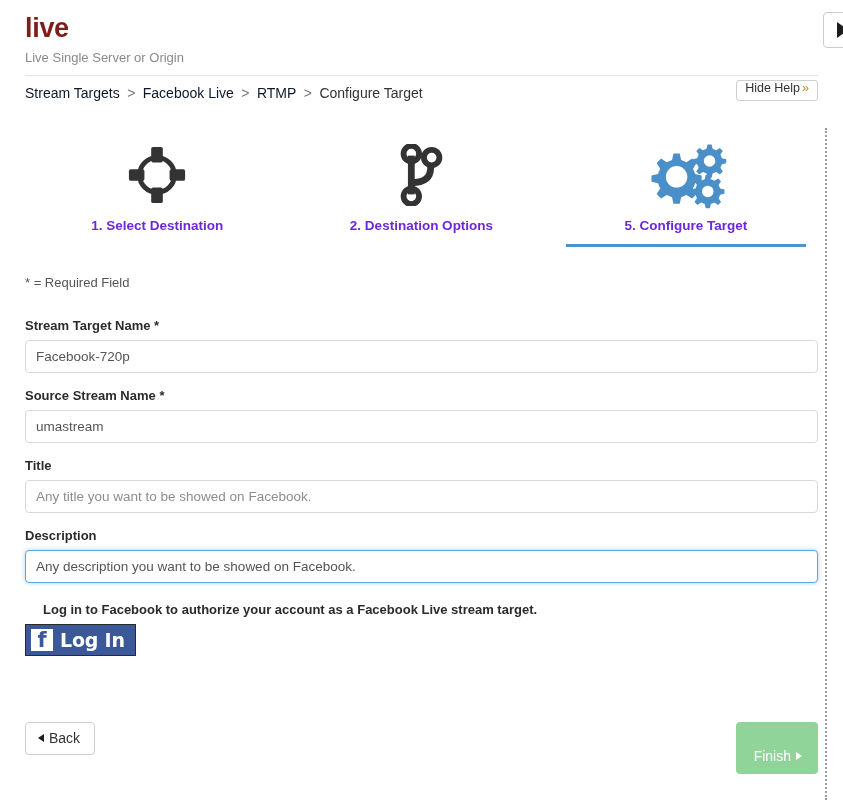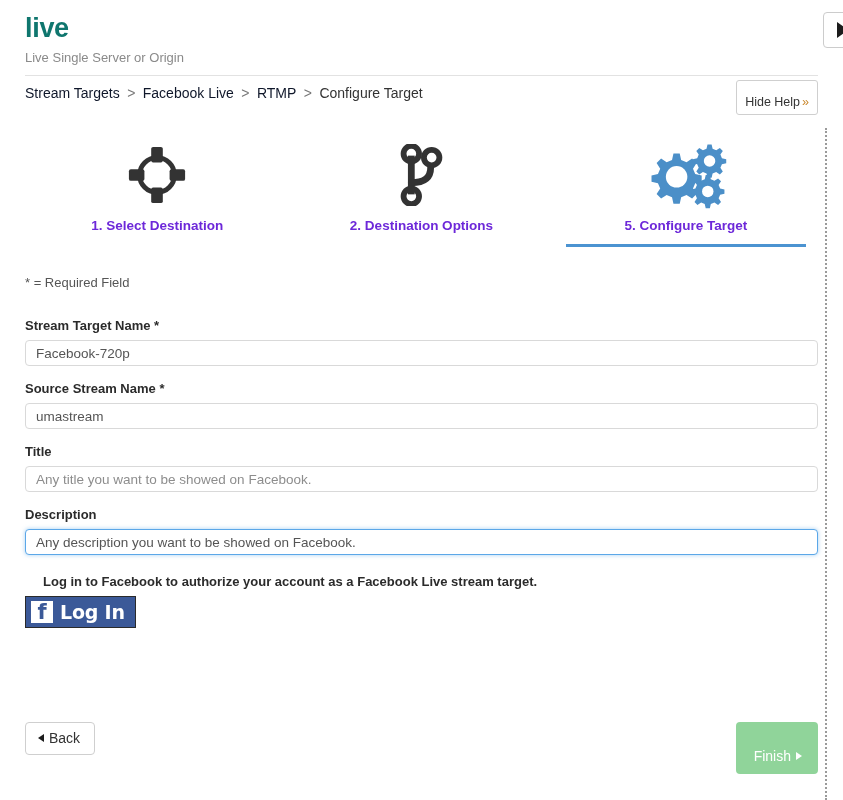--- a/index.html
+++ b/index.html
@@ -9,21 +9,21 @@
     background: #ffffff;
     font-family: "Liberation Sans", sans-serif;
     color: #333333;
     overflow: hidden;
   }
   .page { position: relative; width: 843px; height: 800px; background:#fff; }
 
   
   .header { position: relative; padding: 14px 0 0 25px; }
   .app-title {
-    font-size: 27px; font-weight: bold; color: #0f766e;
+    font-size: 27px; font-weight: bold; color: #7f1d1d;
     line-height: 1.05; letter-spacing: -0.3px; margin: 0;
   }
   .app-subtitle {
     font-size: 13px; color: #8a8a8a; margin-top: 8px;
   }
   .header-rule {
     position: absolute; left: 25px; right: 25px; top: 75px;
     border-top: 1px solid #e2e2e2;
   }
   .top-right-btn {
@@ -42,21 +42,21 @@
   
   .crumbbar { position: relative; margin-top: 19px; padding-left: 25px; height: 30px; }
   .crumb { font-size: 14px; color: #5b9bd5; }
   .crumb.link { color: #0f172a; cursor: pointer; }
   .crumb.sep { color: #777; margin: 0 3px; }
   .crumb.current { color: #333; }
   .hide-help {
     position: absolute; right: 25px; top: -4px;
     border: 1px solid #cfcfcf; border-radius: 3px; background: #fff;
     font-size: 12.5px; color: #333;
-    padding: 14px 8px 5px 8px;
+    padding: 0 8px 5px 8px;
     white-space: nowrap;
   }
   .hide-help .chev { color: #c8862a; margin-left: 2px; }
 
   
   .steps {
     display: flex; margin-top: 18px; padding: 0 25px;
   }
   .step { flex: 1; text-align: center; position: relative; padding-bottom: 14px; }
   .step-icon { height: 86px; display: flex; align-items: center; justify-content: center; }
@@ -69,21 +69,21 @@
   
   .form { padding: 0 25px; margin-top: 28px; }
   .required-note { font-size: 13px; color: #555; margin-bottom: 28px; }
   .field { margin-bottom: 15px; }
   .field-label {
     font-size: 13px; font-weight: bold; color: #2b2b2b;
     display: block; margin-bottom: 7px;
   }
   .field-label .star { color: #2b2b2b; font-weight: bold; }
   .input {
-    width: 100%; height: 26px;
+    width: 100%; height: 33px;
     border: 1px solid #d9d9d9; border-radius: 4px;
     background: #fff;
     padding: 0 10px;
     font-size: 13.5px; font-family: "Liberation Sans", sans-serif;
     color: #555;
     outline: none;
   }
   .input::placeholder { color: #8d8d8d; }
   .input.focused {
     border: 1px solid #5ba7e8;

